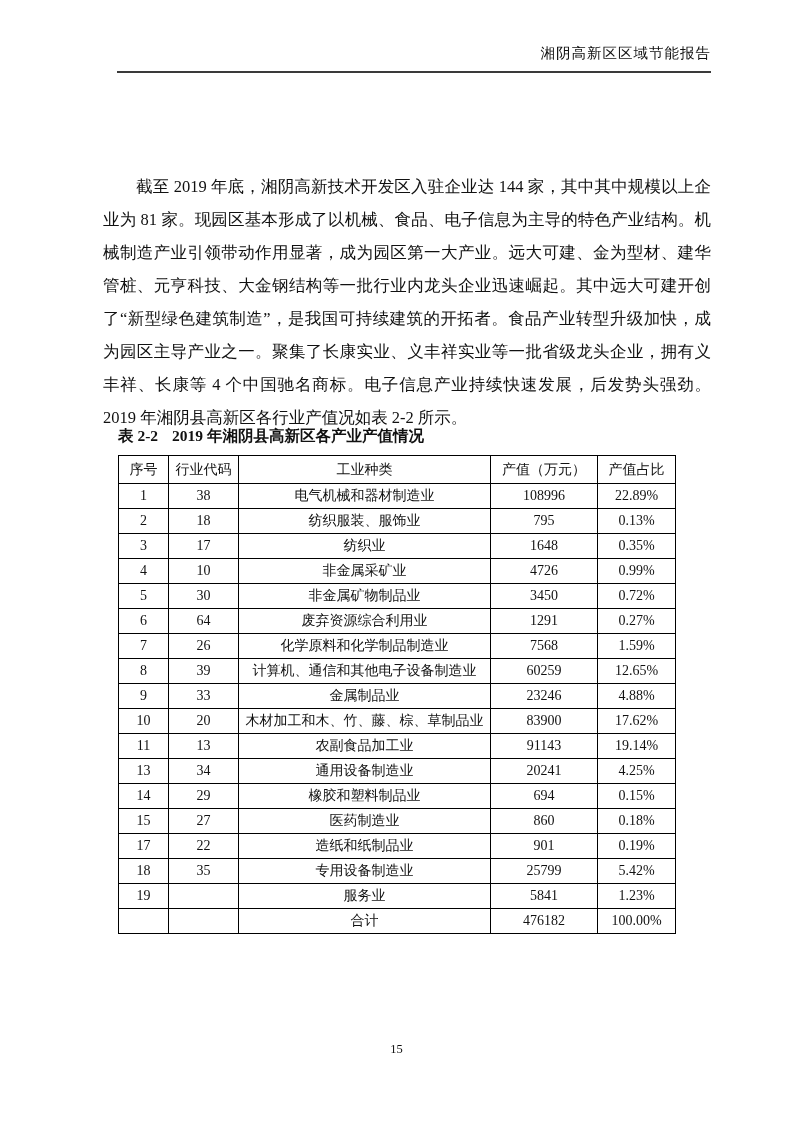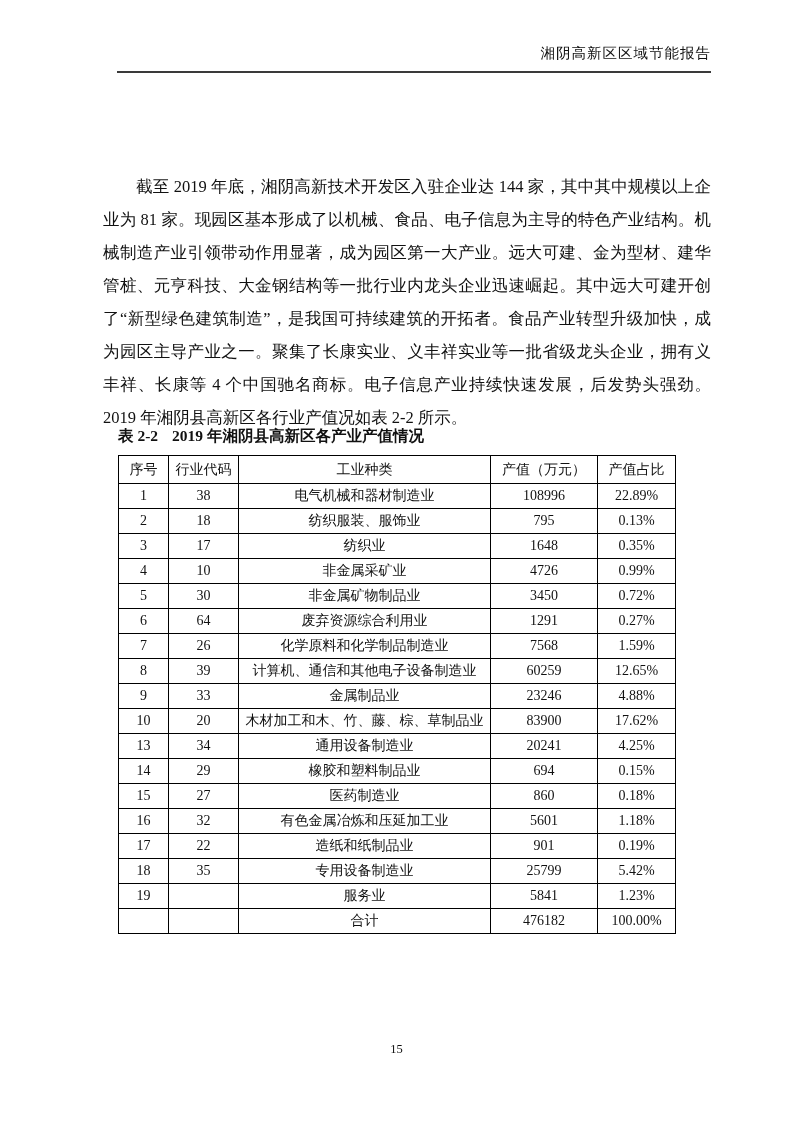--- a/index.html
+++ b/index.html
@@ -182,20 +182,27 @@
           <td>4.88%</td>
         </tr>
         <tr>
           <td>10</td>
           <td>20</td>
           <td>木材加工和木、竹、藤、棕、草制品业</td>
           <td>83900</td>
           <td>17.62%</td>
         </tr>
         <tr>
+          <td>11</td>
+          <td>13</td>
+          <td>农副食品加工业</td>
+          <td>91143</td>
+          <td>19.14%</td>
+        </tr>
+        <tr>
           <td>13</td>
           <td>34</td>
           <td>通用设备制造业</td>
           <td>20241</td>
           <td>4.25%</td>
         </tr>
         <tr>
           <td>14</td>
           <td>29</td>
           <td>橡胶和塑料制品业</td>
@@ -203,27 +210,20 @@
           <td>0.15%</td>
         </tr>
         <tr>
           <td>15</td>
           <td>27</td>
           <td>医药制造业</td>
           <td>860</td>
           <td>0.18%</td>
         </tr>
         <tr>
-          <td>16</td>
-          <td>32</td>
-          <td>有色金属冶炼和压延加工业</td>
-          <td>5601</td>
-          <td>1.18%</td>
-        </tr>
-        <tr>
           <td>17</td>
           <td>22</td>
           <td>造纸和纸制品业</td>
           <td>901</td>
           <td>0.19%</td>
         </tr>
         <tr>
           <td>18</td>
           <td>35</td>
           <td>专用设备制造业</td>

